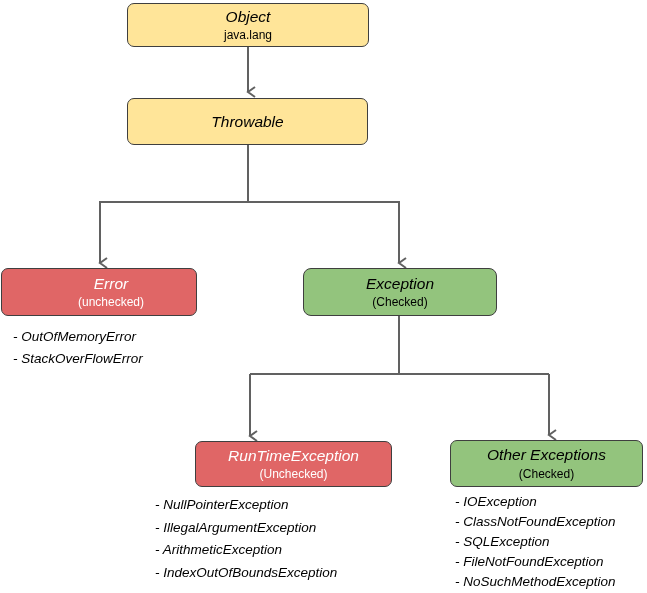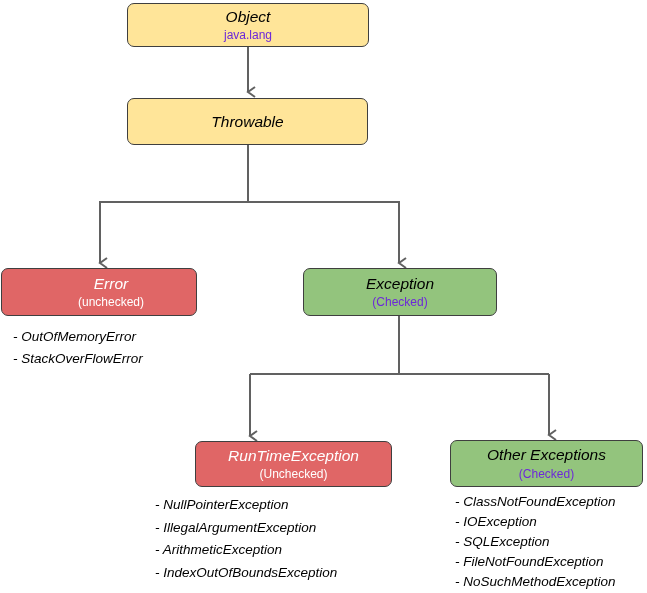--- a/index.html
+++ b/index.html
@@ -14,21 +14,21 @@
     position:absolute;
     box-sizing:border-box;
     border:1.5px solid var(--border-dark);
     border-radius:7px;
     display:flex;flex-direction:column;
     align-items:center;justify-content:center;
     text-align:center;
     line-height:1.25;
   }
   .node .label{font-size:15.5px;color:#000;font-style:italic;}
-  .node .sublabel{font-size:12px;color:#6d28d9;margin-top:2px;}
+  .node .sublabel{font-size:12px;color:#000000;margin-top:2px;}
   .node.yellow{background:var(--yellow);}
   .node.red{background:var(--red);}
   .node.red .label,.node.red .sublabel{color:#ffffff;}
   .node.green{background:var(--green);}
   .items{
     position:absolute;
     margin:0;padding:0;list-style:none;
     font-size:13.5px;color:#000;font-style:italic;
   }
   .items li{white-space:nowrap;}
@@ -70,21 +70,21 @@
 
   <div class="node yellow" style="left:127px;top:98px;width:241px;height:47px;">
     <div class="label">Throwable</div>
   </div>
 
   <div class="node red" style="left:1px;top:268px;width:196px;height:48px;padding-left:24px;">
     <div class="label">Error</div>
     <div class="sublabel">(unchecked)</div>
   </div>
 
-  <div class="node green" style="left:303px;top:268px;width:194px;height:48px;">
+  <div class="node green" style="left:303px;top:268px;width:194px;height:48px;border-radius:8px;">
     <div class="label">Exception</div>
     <div class="sublabel">(Checked)</div>
   </div>
 
   <div class="node red" style="left:151px;top:441px;width:197px;height:46px;margin-left:44px;">
     <div class="label">RunTimeException</div>
     <div class="sublabel">(Unchecked)</div>
   </div>
 
   <div class="node green" style="left:450px;top:440px;width:193px;height:47px;text-align:right;">
@@ -98,20 +98,20 @@
   </ul>
 
   <ul class="items" id="runtime-items" style="left:155px;top:494px;">
     <li>- NullPointerException</li>
     <li>- IllegalArgumentException</li>
     <li>- ArithmeticException</li>
     <li>- IndexOutOfBoundsException</li>
   </ul>
 
   <ul class="items" id="other-items" style="left:455px;top:492px;">
+    <li>- IOException</li>
     <li>- ClassNotFoundException</li>
-    <li>- IOException</li>
     <li>- SQLException</li>
     <li>- FileNotFoundException</li>
     <li>- NoSuchMethodException</li>
   </ul>
 
 </div>
 
 </body></html>

